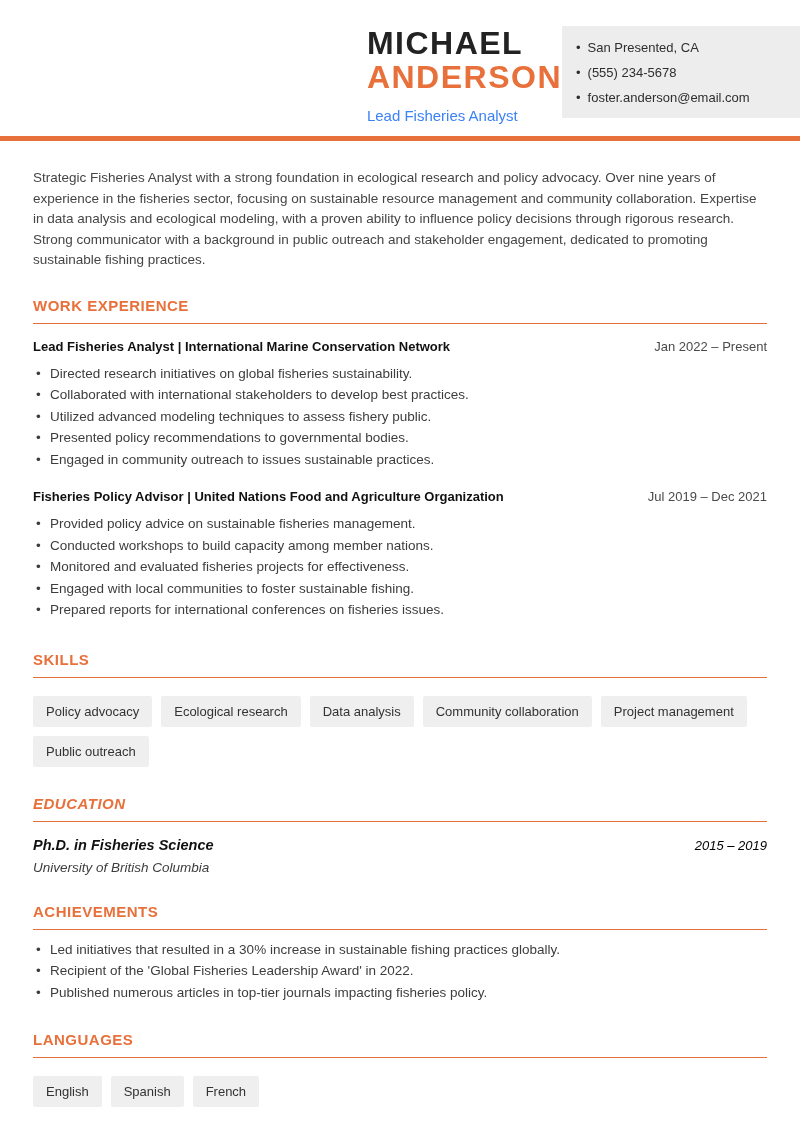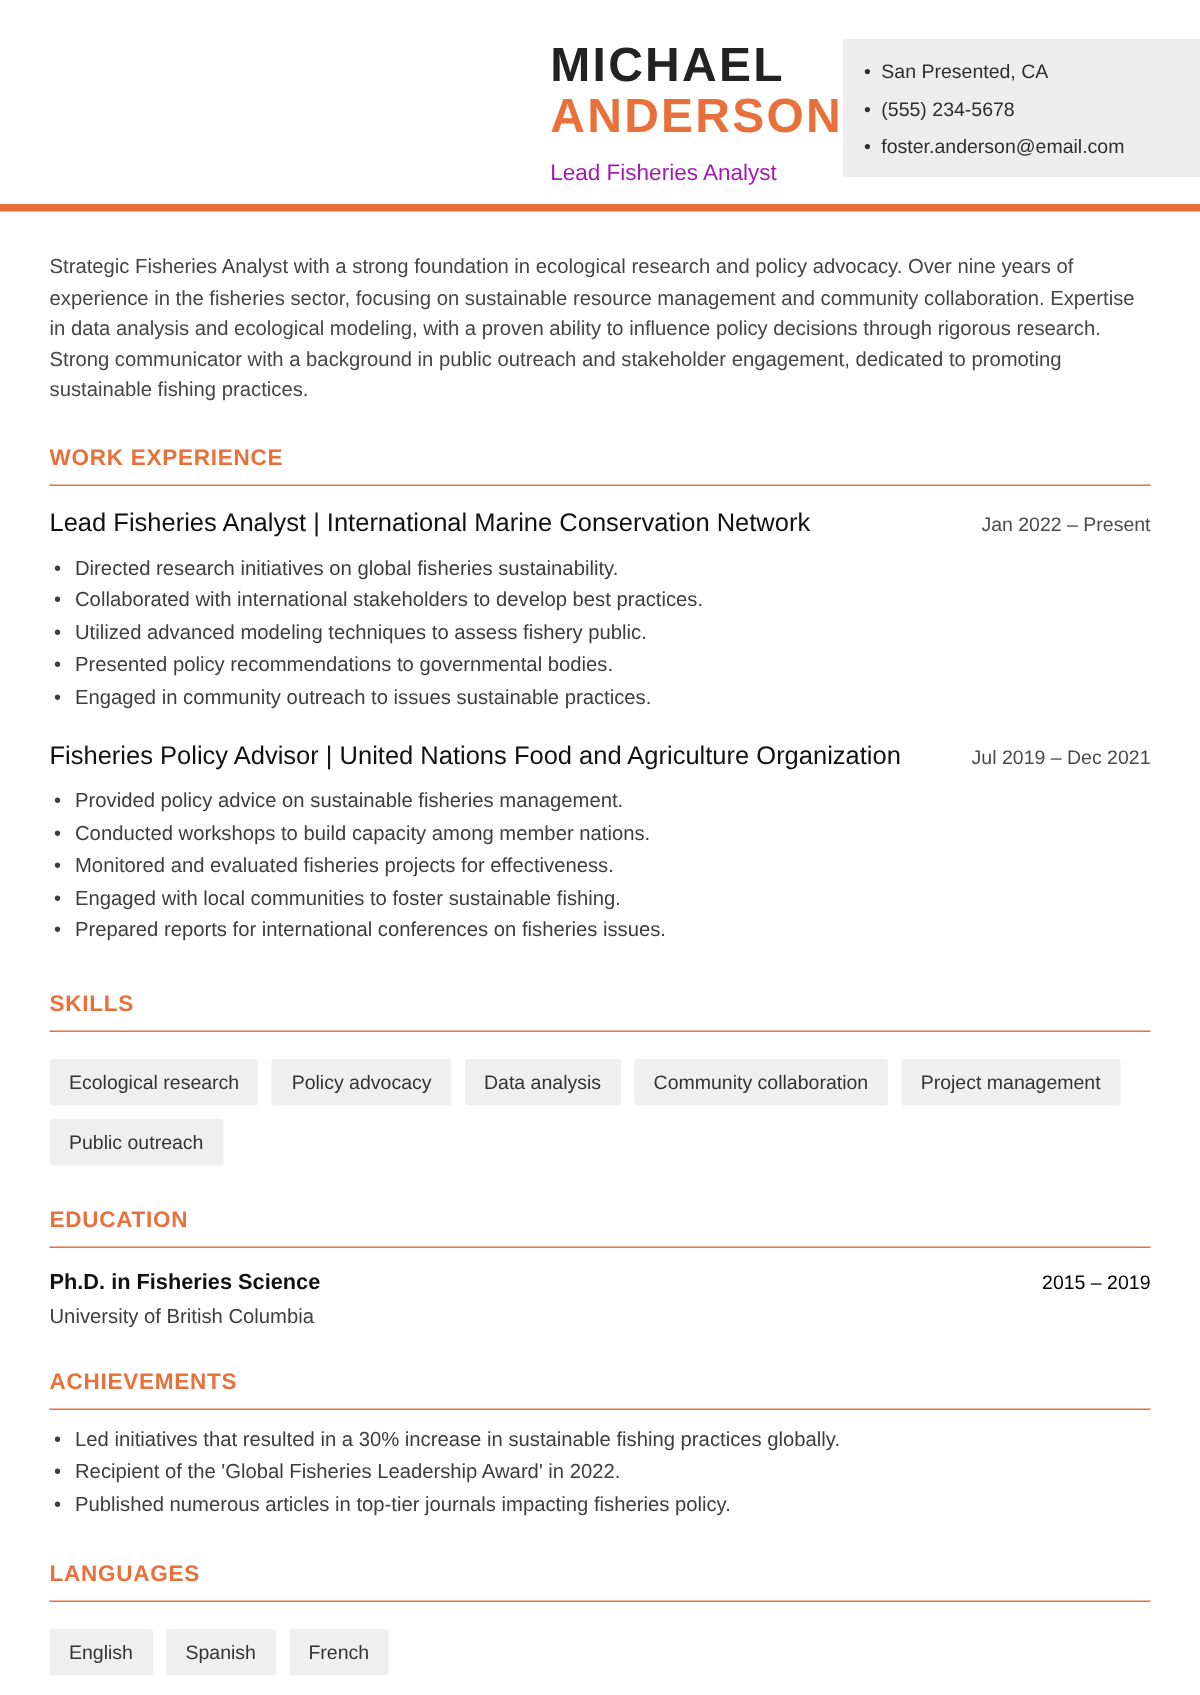--- a/index.html
+++ b/index.html
@@ -18,21 +18,21 @@
   .header {
     display:flex; justify-content:flex-end; align-items:flex-start;
     padding:26px 0 0 33px;
   }
   .name-block h1 {
     font-size:32px; font-weight:800; letter-spacing:1.5px;
     line-height:1.07; color:#222222;
   }
   .name-block h1.last { color:var(--accent); }
   .job-headline {
-    margin-top:13px; font-size:15px; color:#a21caf; font-weight:400;
+    margin-top:13px; font-size:15px; color:#3b82f6; font-weight:400;
   }
   .contact-box {
     background:var(--box-bg);
     width:238px; padding:14px 16px 13px 14px;
     display:flex; flex-direction:column; gap:10px;
   }
   .contact-item { font-size:13px; color:#2e2e2e; display:flex; align-items:baseline; }
   .contact-bullet { color:#2e2e2e; margin-right:7px; font-size:13px; }
 
   .top-rule {
@@ -50,21 +50,21 @@
   .section { margin-top:26px; }
   .section-heading {
     color:var(--accent); font-size:15px; font-weight:700; letter-spacing:0.5px;
     padding-bottom:9px; border-bottom:1px solid var(--accent);
   }
 
   .job { margin-top:15px; }
   .row-between {
     display:flex; justify-content:space-between; align-items:baseline;
   }
-  .job-title { font-size:17px; font-weight:400; color:#111111; }
+  .job-title { font-size:13px; font-weight:700; color:#111111; }
   .job-dates { font-size:13px; color:#4a4a4a; white-space:nowrap; padding-left:12px; }
 
   ul.bullets { list-style:none; margin-top:9px; }
   ul.bullets li {
     position:relative; padding-left:17px;
     font-size:13.5px; line-height:21.5px; color:#3d3d3d;
   }
   ul.bullets li::before {
     content:"•"; position:absolute; left:3px; top:0; color:#3d3d3d;
   }
@@ -143,30 +143,30 @@
           <li>Monitored and evaluated fisheries projects for effectiveness.</li>
           <li>Engaged with local communities to foster sustainable fishing.</li>
           <li>Prepared reports for international conferences on fisheries issues.</li>
         </ul>
       </div>
     </div>
 
     <div class="section" style="margin-top:30px;">
       <div class="section-heading">SKILLS</div>
       <div class="tags">
+        <span class="tag">Policy advocacy</span>
         <span class="tag">Ecological research</span>
-        <span class="tag">Policy advocacy</span>
         <span class="tag">Data analysis</span>
         <span class="tag">Community collaboration</span>
         <span class="tag">Project management</span>
         <span class="tag">Public outreach</span>
       </div>
     </div>
 
-    <div class="section" style="margin-top:28px;">
+    <div class="section" style="margin-top:28px;font-style:italic;">
       <div class="section-heading">EDUCATION</div>
       <div class="edu-block">
         <div class="row-between">
           <div class="edu-degree">Ph.D. in Fisheries Science</div>
           <div class="edu-dates">2015 – 2019</div>
         </div>
         <div class="edu-school">University of British Columbia</div>
       </div>
     </div>
 

